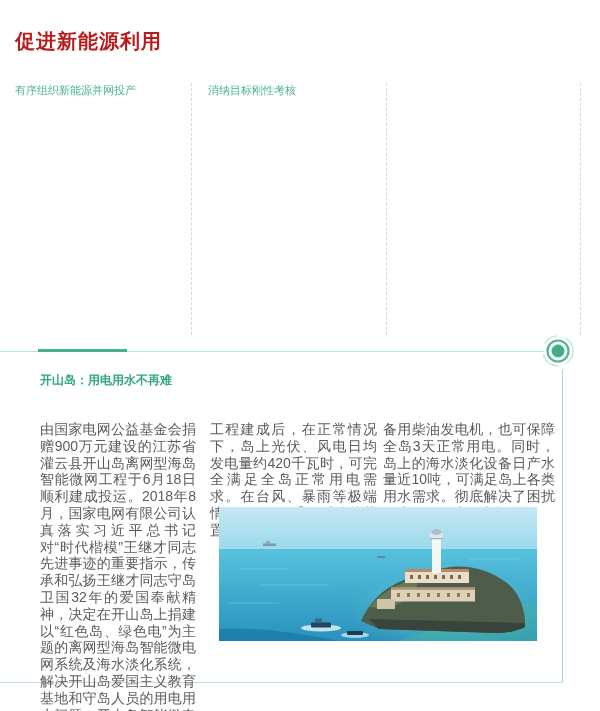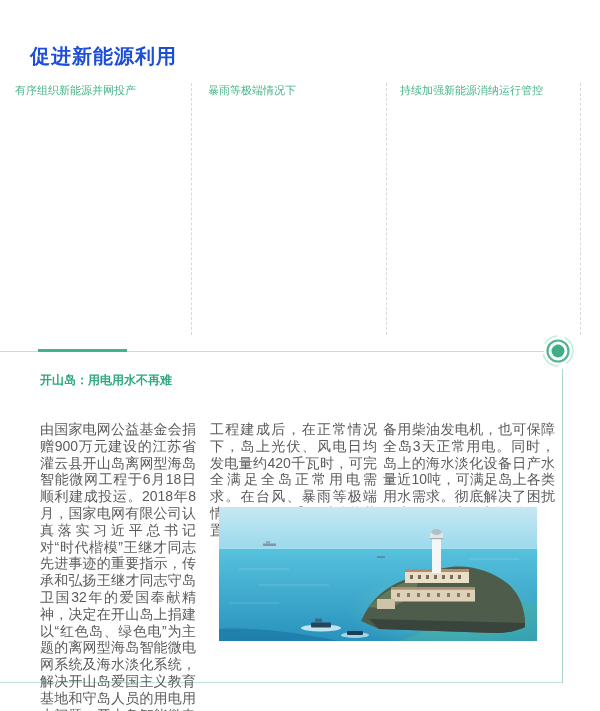--- a/index.html
+++ b/index.html
@@ -1,20 +1,20 @@
 <!DOCTYPE html>
 <html><head>
 <meta charset="utf-8">
 <style>
   html,body{margin:0;padding:0;background:#fff;}
   .page{position:relative;width:600px;height:711px;background:#ffffff;overflow:hidden;
         font-family:"Liberation Sans","DejaVu Sans",sans-serif;}
 
-  .page-title{position:absolute;left:15px;top:29px;margin:15px;font-size:20px;line-height:24px;
-              font-weight:700;color:#1d4ed8;letter-spacing:1px;}
+  .page-title{position:absolute;left:15px;top:29px;margin:0;font-size:20px;line-height:24px;
+              font-weight:700;color:#b91c1c;letter-spacing:1px;}
 
   
   .energy-columns{position:absolute;left:15px;top:83px;width:566px;height:252px;display:flex;}
   .energy-col{box-sizing:border-box;height:100%;border-right:1px dashed #d8d8d8;}
   .energy-col.c1{width:177px;padding:0 11px 0 0;font-family:Liberation Serif, serif;}
   .energy-col.c2{width:195px;padding:0 11px 0 16px;}
   .energy-col.c3{width:194px;padding:0 12px 0 13px;}
   .col-heading{margin:0 0 8px 0;font-size:11px;line-height:14px;font-weight:400;color:#4bb58b;}
   .col-body{margin:0;font-size:11px;line-height:16.8px;color:#5b5b5b;text-align:justify;}
 
@@ -42,24 +42,23 @@
 
 <div class="page">
 
   <h1 class="page-title">促进新能源利用</h1>
 
   <div class="energy-columns">
     <div class="energy-col c1">
       <h3 class="col-heading">有序组织新能源并网投产</h3>
     </div>
     <div class="energy-col c2">
-      <h3 class="col-heading">暴雨等极端情况下</h3>
+      <h3 class="col-heading">消纳目标刚性考核</h3>
     </div>
     <div class="energy-col c3">
-      <h3 class="col-heading">持续加强新能源消纳运行管控</h3>
     </div>
   </div>
 
   <div class="rule-thin"></div>
   <div class="rule-thick"></div>
 
   <div class="ornament">
     <svg viewBox="0 0 34 34" xmlns="http://www.w3.org/2000/svg">
       <circle cx="17" cy="17" r="15" fill="none" stroke="#cdeade" stroke-width="1.6" stroke-dasharray="14 9 20 12" stroke-linecap="round"></circle>
       <circle cx="17" cy="17" r="10.5" fill="none" stroke="#4db68e" stroke-width="2.2"></circle>

